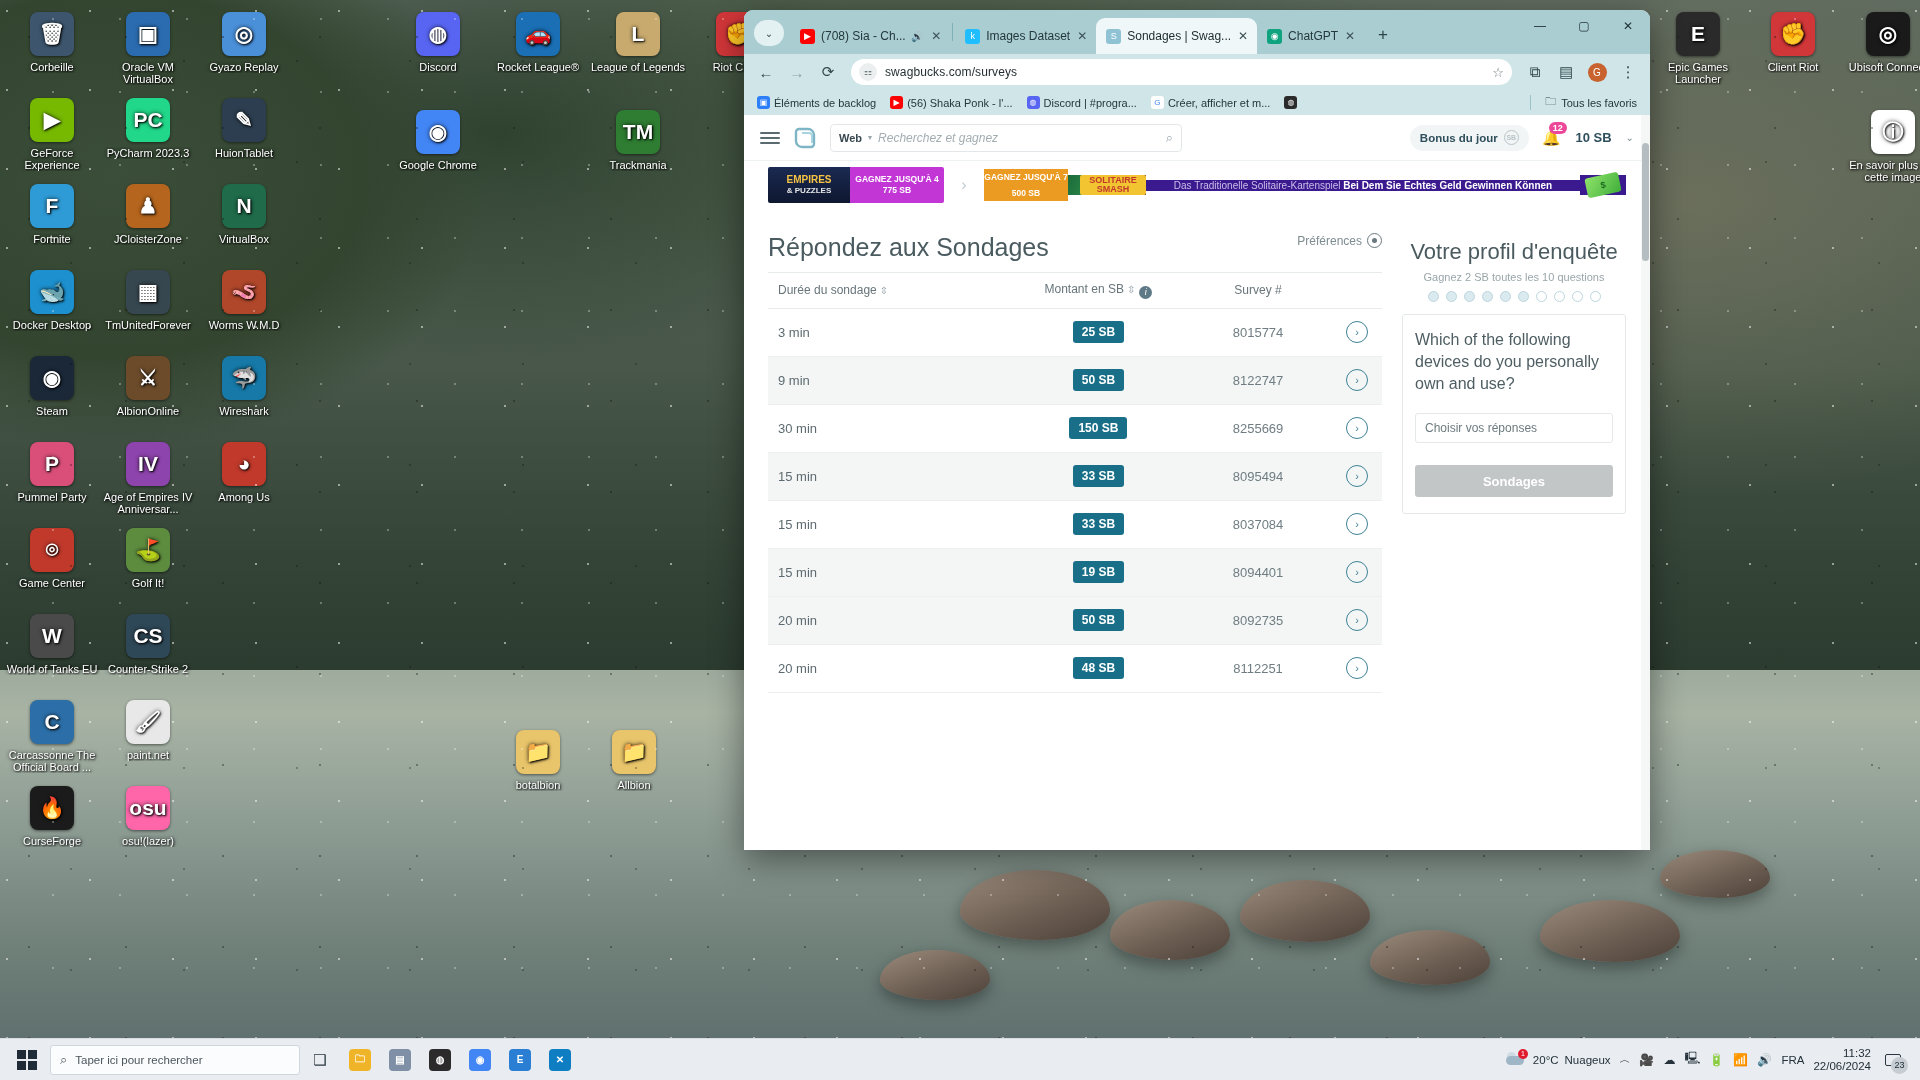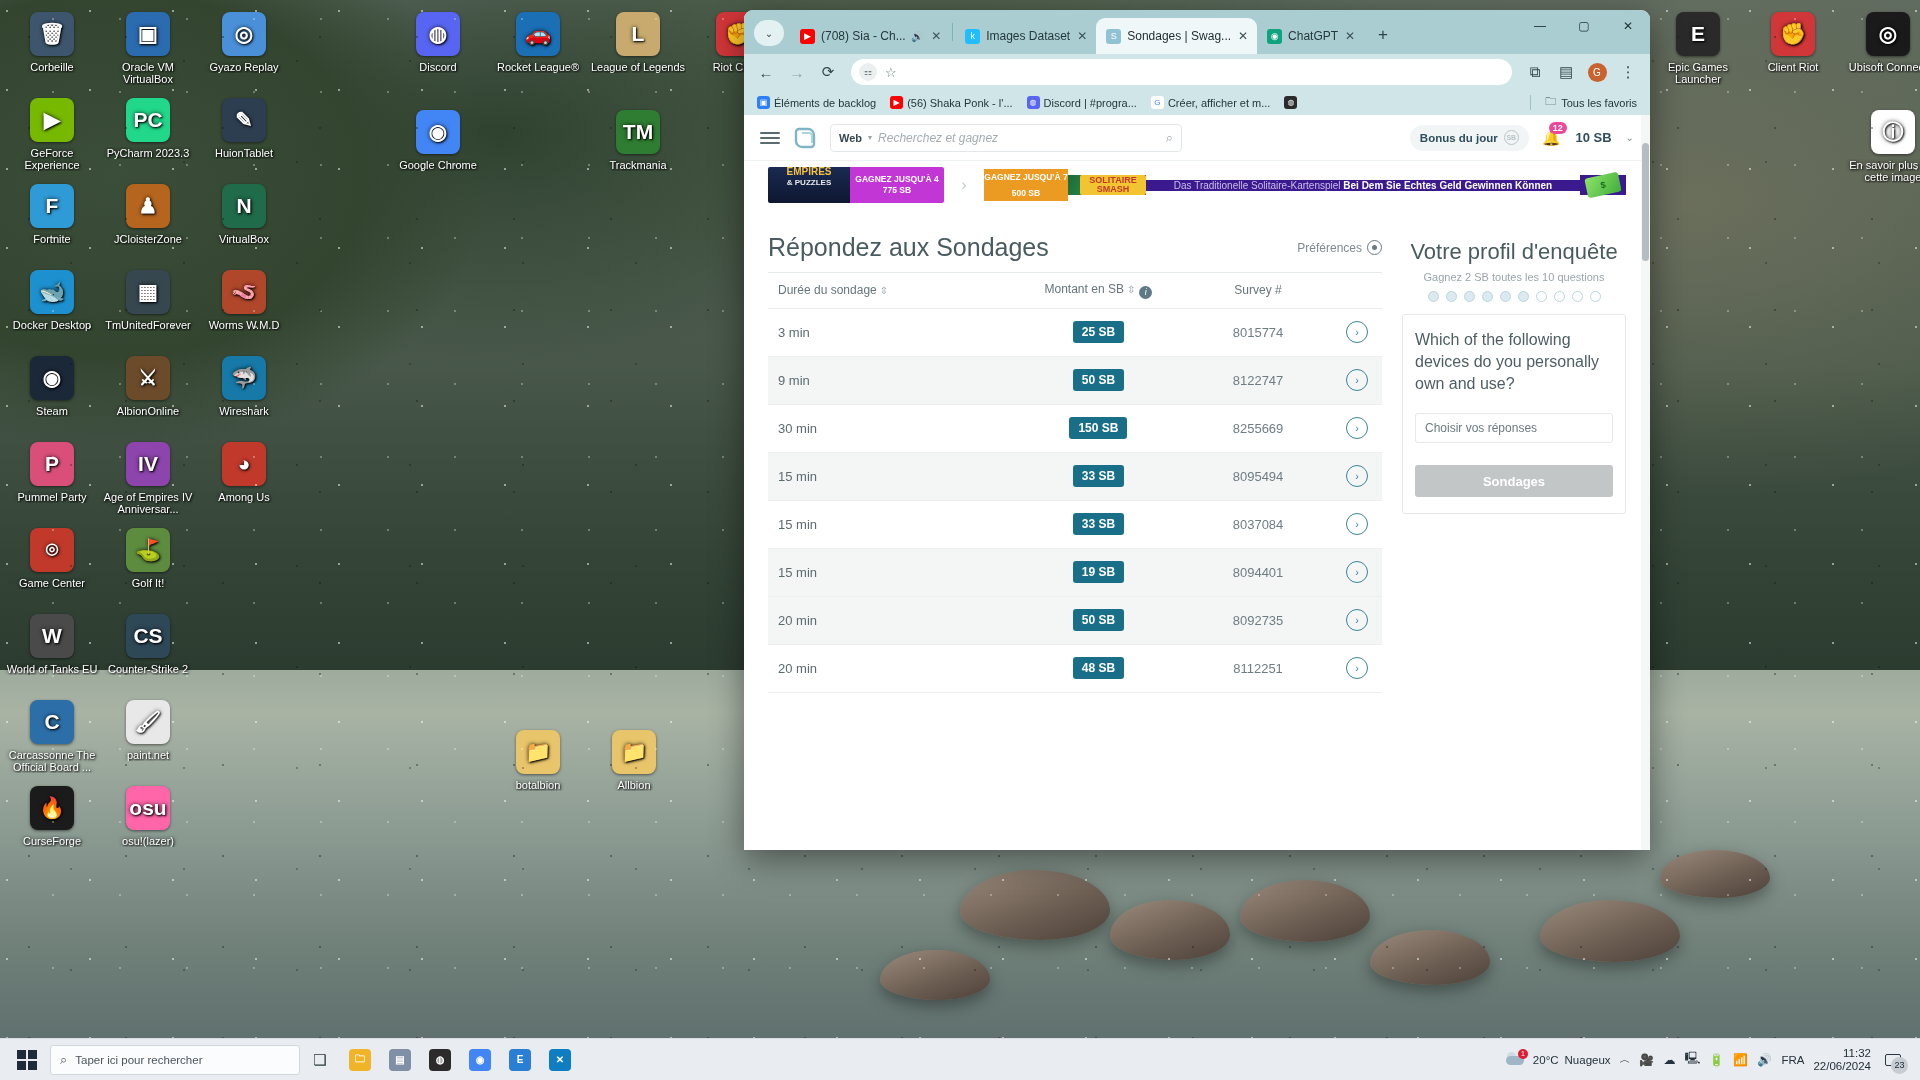--- a/index.html
+++ b/index.html
@@ -132,38 +132,38 @@
   #bellwrap{ position:relative; }
   #bellwrap .bell{ font-size:15px; color:#8d9aa0;}
   #bellwrap .badge{ position:absolute; top:-7px; left:6px; background:#ec4899; color:#fff; font-size:9px; font-weight:bold; border-radius:8px; padding:1px 4px; line-height:10px;}
   #sbbal{ font-size:13px; font-weight:bold; color:#2f4f5c;}
   #sbcaret{ font-size:10px; color:#7c8a8f;}
 
   
   #ads{ height:48px; display:flex; align-items:center; gap:10px; padding:6px 24px; background:#fff;}
   .ad{ height:36px; border-radius:2px; overflow:hidden; display:flex; align-items:center; font-size:9px; color:#fff; position:relative;}
   .ad1{ flex:0 0 176px; }
-  .ad1 .lf{ flex:0 0 82px; height:100%; background:linear-gradient(#1b2a52,#0e1730); display:flex;justify-content:center; color:#f5c243; font-weight:bold; font-size:10px; text-align:center; line-height:10px;}
+  .ad1 .lf{ flex:0 0 82px; height:100%; background:linear-gradient(#1b2a52,#0e1730); display:flex;align-items:center;justify-content:center; color:#f5c243; font-weight:bold; font-size:10px; text-align:center; line-height:10px;}
   .ad1 .rt{ flex:1 1 auto; height:100%; background:#c336d6; display:flex;align-items:center;justify-content:center; text-align:center; font-weight:bold; font-size:8.5px; line-height:11px; padding:0 4px;}
   .adarrow{ flex:0 0 20px; color:#c2cbcf; font-size:16px; text-align:center;}
   .ad2{ flex:1 1 auto; display:flex; }
   .ad2 .o{ flex:0 0 84px; background:#eb9a22; display:flex;align-items:center;justify-content:center;text-align:center;font-weight:bold;font-size:8.5px;line-height:16px;}
   .ad2 .art{ flex:0 0 78px; background:linear-gradient(120deg,#1b6b3a,#2e8b4a 40%,#8a1f2e); display:flex;align-items:center;justify-content:center;}
   .ad2 .art .smash{ background:#f3c431; color:#c0392b; font-weight:bold; font-size:9px; padding:1px 4px; border-radius:2px; text-align:center; line-height:9px;margin-left:12px;}
   .ad2 .txt{ flex:1 1 auto; background:#3b1a8f; display:flex; align-items:center; justify-content:center; font-size:10px; text-align:center; padding:0 6px;}
   .ad2 .txt b{ font-weight:bold;}
   .ad2 .money{ flex:0 0 46px; background:#3b1a8f; display:flex;align-items:center;justify-content:center;}
   .ad2 .money .bill{ width:34px;height:20px;background:linear-gradient(135deg,#8fe36a,#3fae3a); border-radius:3px; transform:rotate(-12deg); display:flex;align-items:center;justify-content:center;color:#1d6b22;font-size:9px;font-weight:bold;}
 
   
   #sbcontent{ display:flex; padding:0 24px; gap:20px; }
   #leftcol{ flex:1 1 auto; }
   #rightcol{ flex:0 0 224px; }
 
-  #pagetitle{ font-size:25px; color:#4a5b60; font-weight:normal; padding:24px 0 10px; display:flex; align-items:center;}
+  #pagetitle{ font-size:25px; color:#4a5b60; font-weight:normal; padding:24px 0 10px; display:flex; align-items:flex-start;}
   #prefs{ margin-left:auto; font-size:12px; color:#7d8b90; display:flex; align-items:center; gap:5px;}
   #prefs .gearc{ width:15px;height:15px;border-radius:8px;border:1.5px solid #6b7a80; display:flex;align-items:center;justify-content:center;}
   #prefs .gearc i{ width:5px;height:5px;border-radius:3px;background:#6b7a80;display:block;font-style:normal;}
 
   table#surveys{ width:100%; border-collapse:collapse; }
   #surveys thead th{
     font-size:12px; color:#67757a; font-weight:normal; text-align:left;
     padding:9px 0 9px 10px; border-top:1px solid #e6eaeb; border-bottom:1px solid #e6eaeb;
     white-space:nowrap;
   }
@@ -431,20 +431,21 @@
       <div>✕</div>
     </div>
   </div>
 
   <div id="toolbar">
     <div class="tbicon">←</div>
     <div class="tbicon dim">→</div>
     <div class="tbicon">⟳</div>
     <div id="omnibox">
       <div class="oicon">⚏</div>
+      <div class="urltext">swagbucks.com/surveys</div>
       <div style="color:#6b7a7e;font-size:13px;">☆</div>
     </div>
     <div class="tbicon">⧉</div>
     <div class="tbicon">▤</div>
     <div class="tbicon">
       <span class="profile-av">G</span>
     </div>
     <div class="tbicon">⋮</div>
   </div>
 

